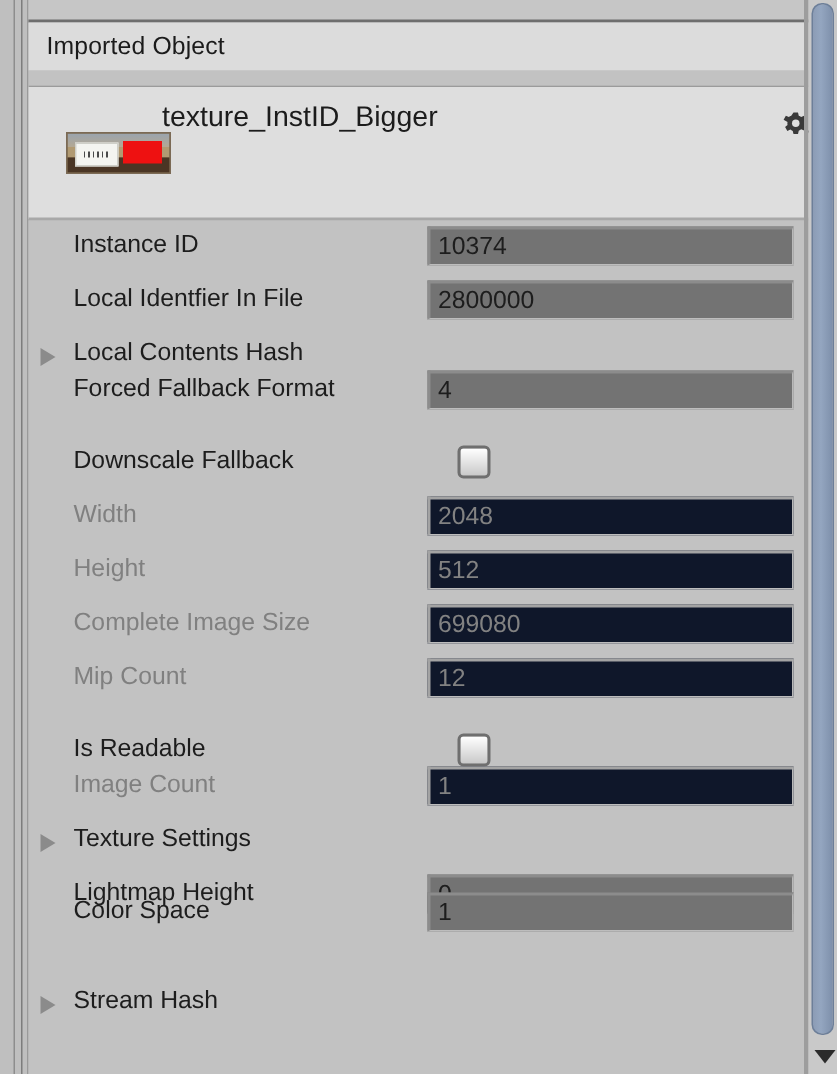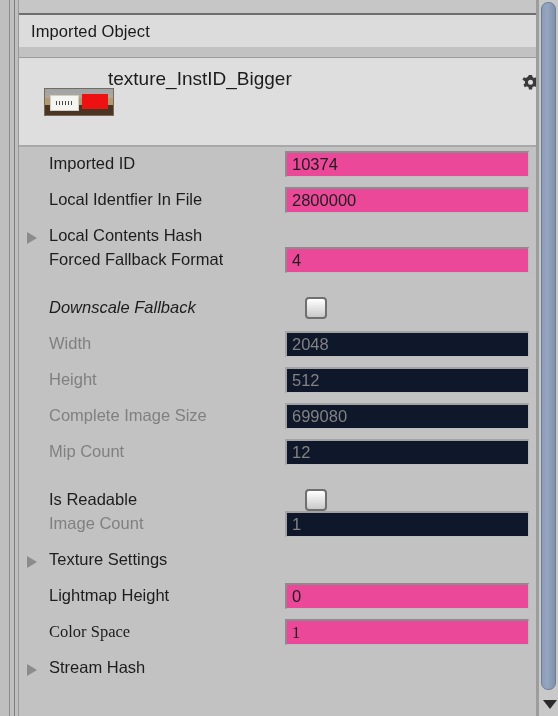--- a/index.html
+++ b/index.html
@@ -173,21 +173,21 @@
     border-top: 6px solid transparent;
     border-bottom: 6px solid transparent;
   }
 
   .field {
     position: absolute;
     left: 266px;
     top: 4px;
     width: 244px;
     height: 26px;
-    background: #ec4899;
+    background: #737373;
     border-top: 2px solid #8c8c8c;
     border-left: 2px solid #8c8c8c;
     border-right: 1px solid #b9b9b9;
     border-bottom: 1px solid #bdbdbd;
     box-sizing: border-box;
     overflow: hidden;
   }
   .field .val {
     position: absolute;
     left: 5px;
@@ -294,42 +294,42 @@
           <circle cx="11.5" cy="9.2" r="2.5" fill="#dedede"></circle>
           <path d="M19 14 l6 0 -3 4.4 z"></path>
         </g>
       </svg>
     </div>
   </div>
   <div class="card-bottom-rule"></div>
 
   <div class="props" id="props-list">
       <div class="row" style="top: 0px;">
-        <span class="label">Imported ID</span>
+        <span class="label">Instance ID</span>
         <div class="field">
           <span class="val">10374</span>
         </div>
       </div>
       <div class="row" style="top: 36px;">
         <span class="label">Local Identfier In File</span>
         <div class="field">
           <span class="val">2800000</span>
         </div>
       </div>
       <div class="row" style="top: 72px;">
         <div class="foldout"></div>
         <span class="label">Local Contents Hash</span>
       </div>
       <div class="row clip" style="top: 96px;">
         <span class="label">Forced Fallback Format</span>
         <div class="field">
           <span class="val">4</span>
         </div>
       </div>
-      <div class="row" style="top: 144px; font-style: italic;">
+      <div class="row" style="top: 144px;">
         <span class="label">Downscale Fallback</span>
         <div class="checkbox"></div>
       </div>
       <div class="row disabled" style="top: 180px;">
         <span class="label">Width</span>
         <div class="field">
           <span class="val">2048</span>
         </div>
       </div>
       <div class="row disabled" style="top: 216px;">
@@ -363,21 +363,21 @@
       <div class="row" style="top: 396px;">
         <div class="foldout"></div>
         <span class="label">Texture Settings</span>
       </div>
       <div class="row" style="top: 432px;">
         <span class="label">Lightmap Height</span>
         <div class="field">
           <span class="val">0</span>
         </div>
       </div>
-      <div class="row" style="top: 468px; font-family: Liberation Serif, serif;">
+      <div class="row" style="top: 444px;">
         <span class="label">Color Space</span>
         <div class="field">
           <span class="val">1</span>
         </div>
       </div>
       <div class="row" style="top: 504px;">
         <div class="foldout"></div>
         <span class="label">Stream Hash</span>
       </div>
     </div>

